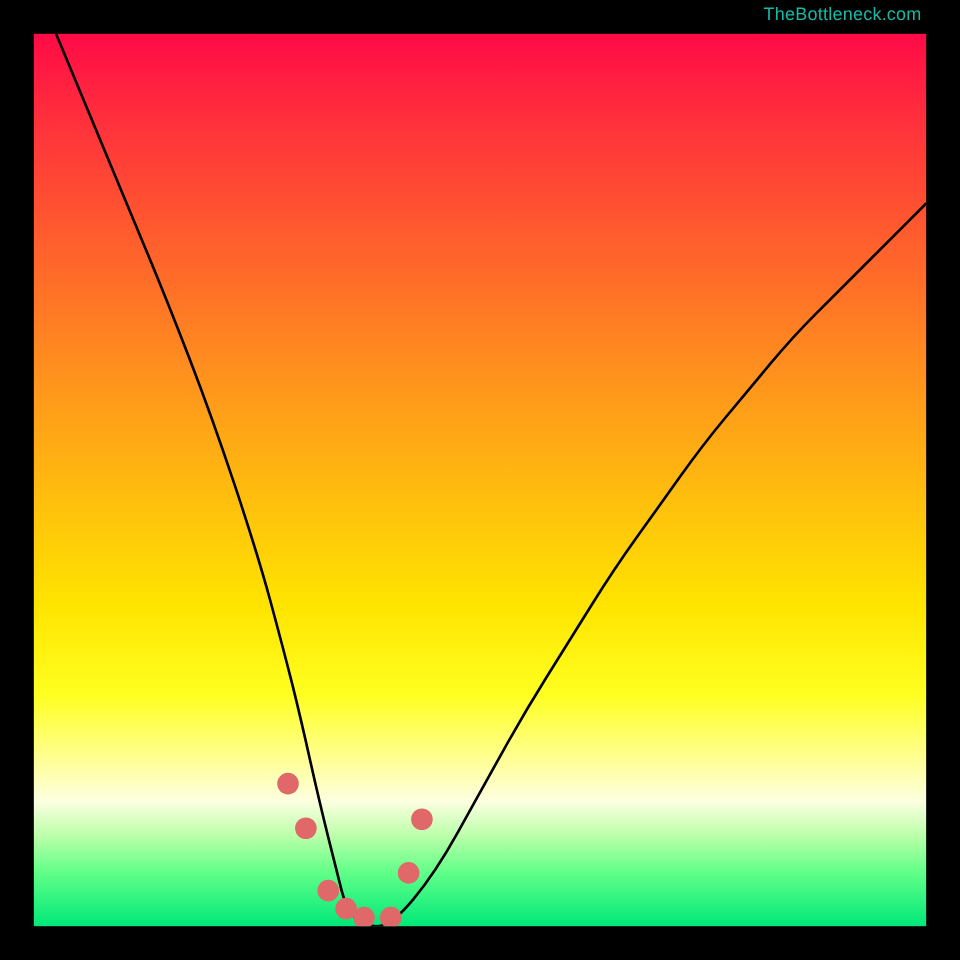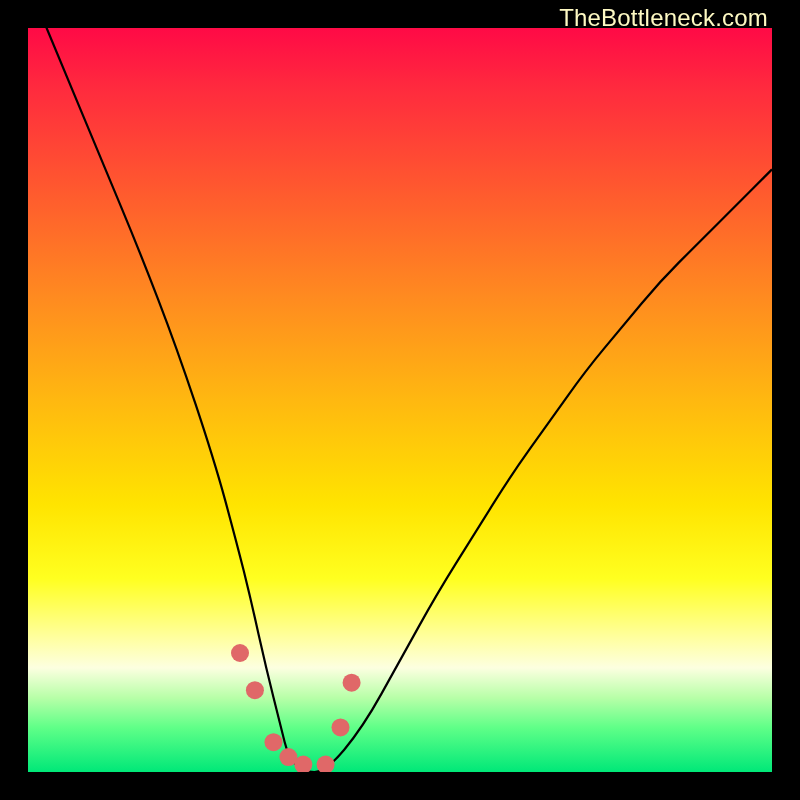--- a/index.html
+++ b/index.html
@@ -40,22 +40,22 @@
       #fcffe0 86%,
       #b8ffa8 90%,
       #60ff88 94%,
       #00e878 100%
     );
   }
   .watermark {
     position: absolute;
     top: 4px;
     right: 32px;
-    color: #fef9c3;
-    font-size: 24px;
+    color: #14b8a6;
+    font-size: 15px;
     font-weight: 400;
     letter-spacing: 0.2px;
     font-family: Arial, Helvetica, sans-serif;
   }
   svg.curve {
     position: absolute;
     inset: 0;
     width: 744px;
     height: 744px;
   }

